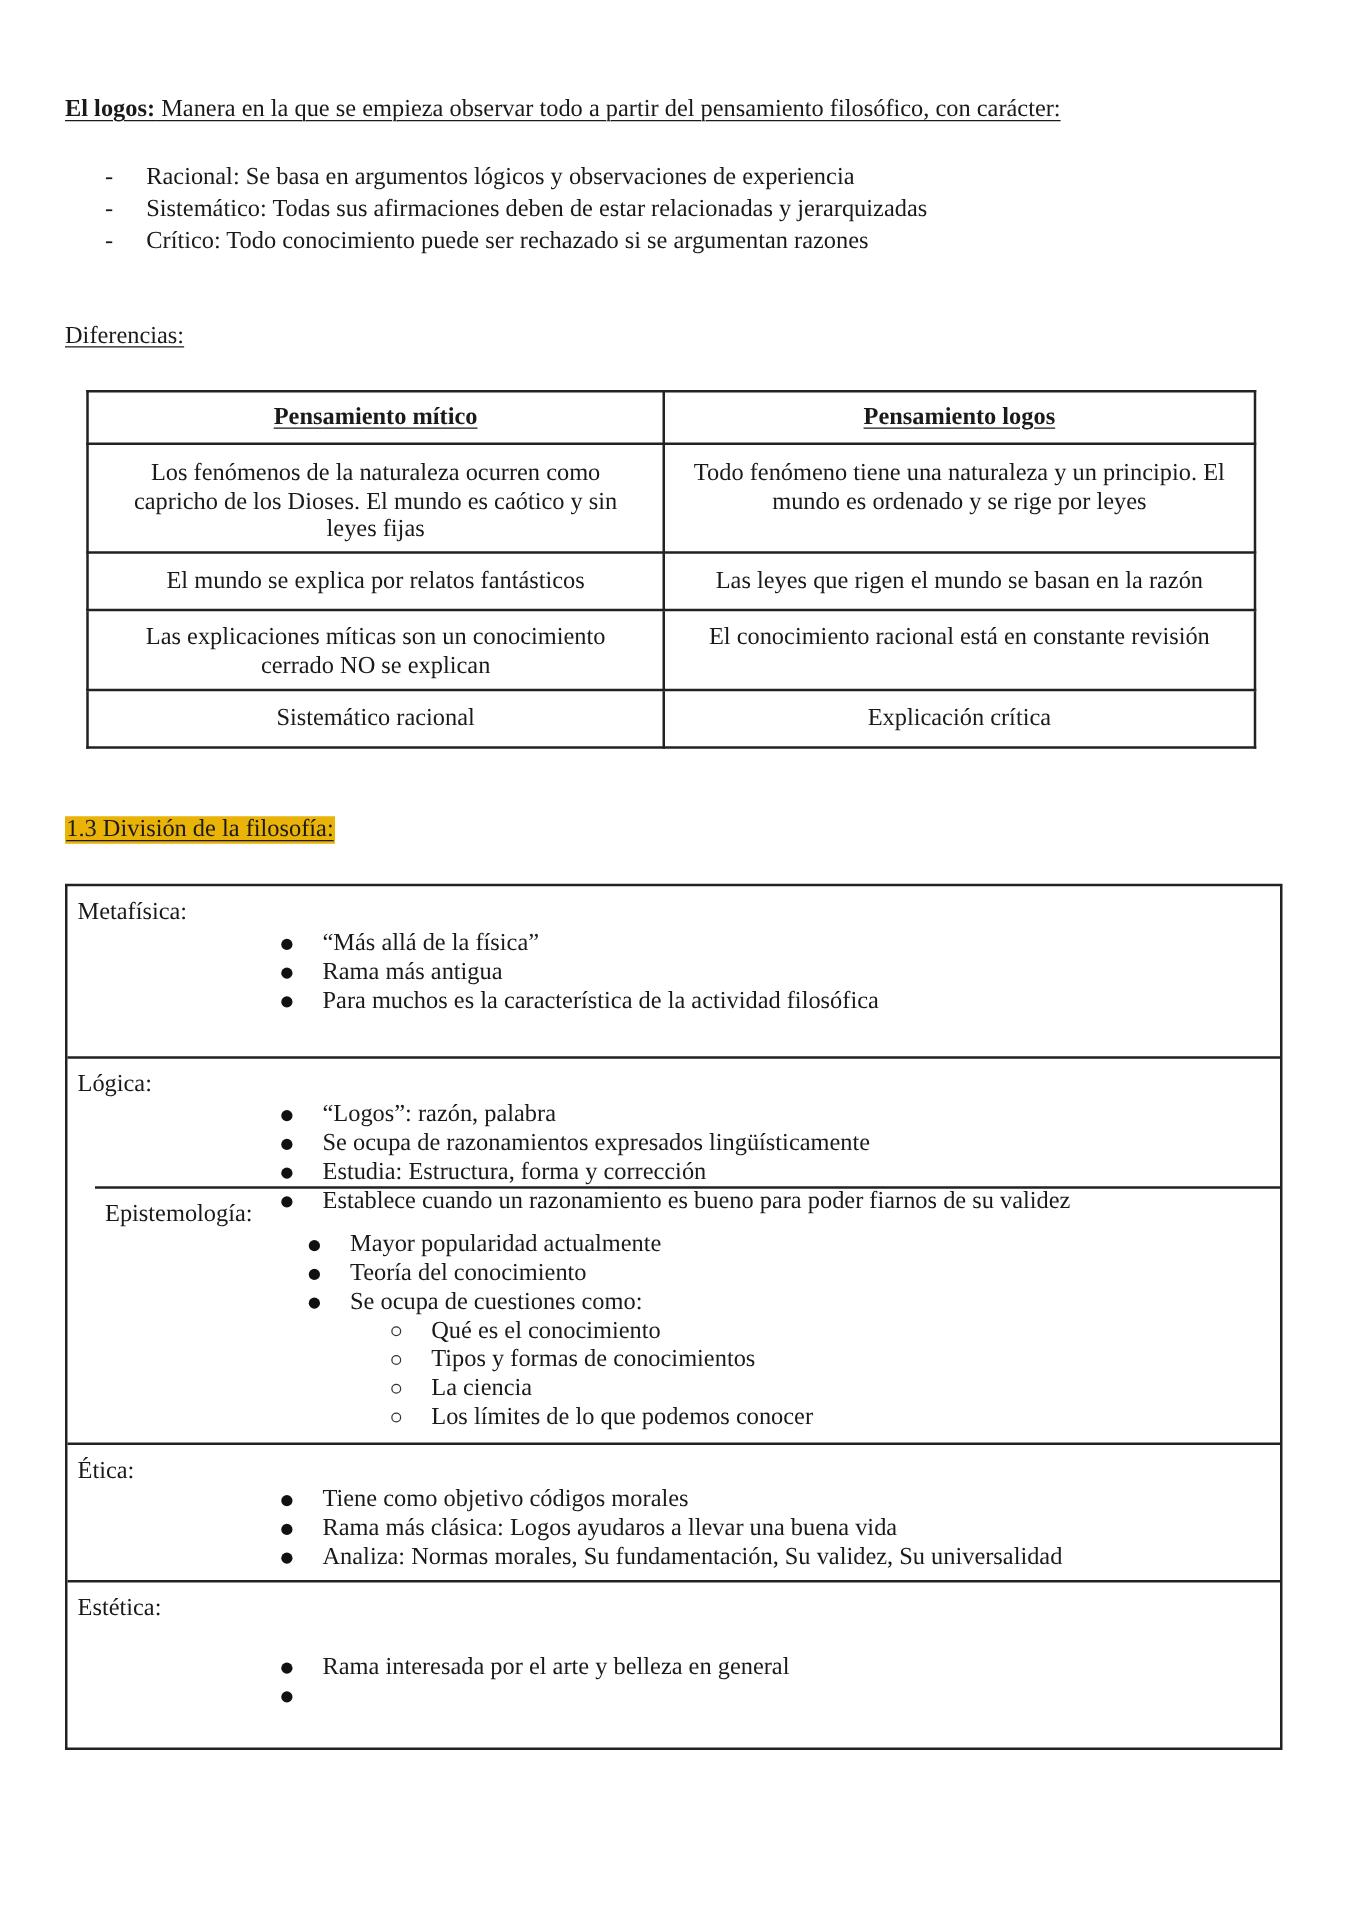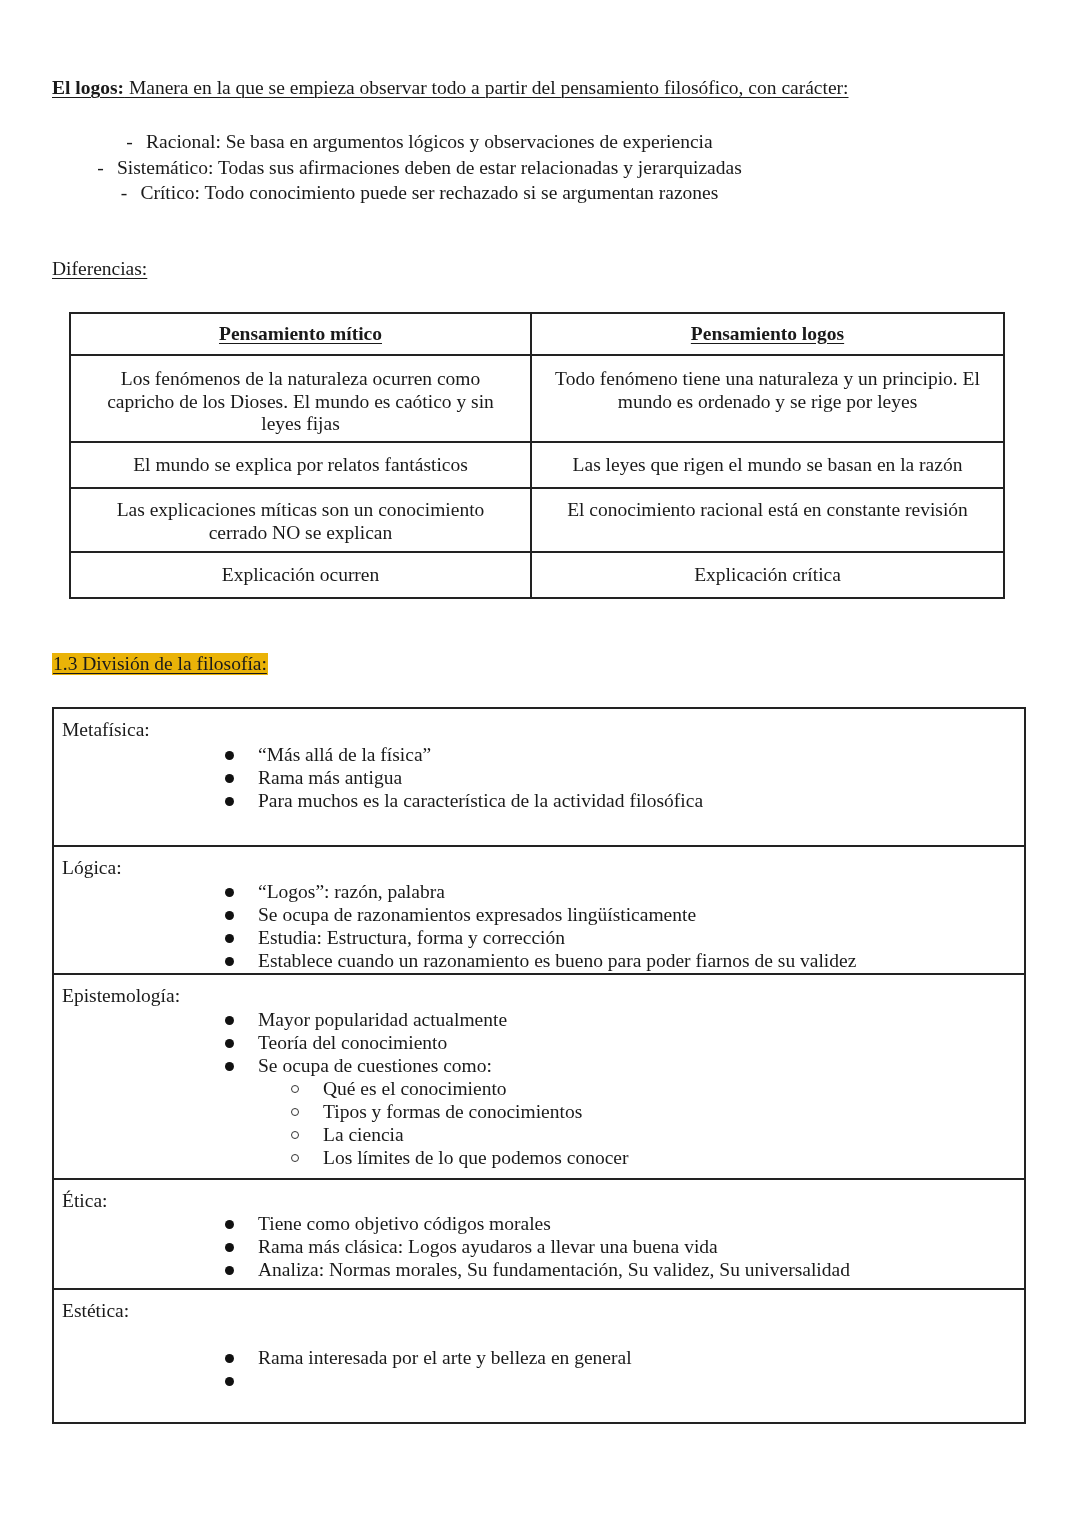--- a/index.html
+++ b/index.html
@@ -7,21 +7,21 @@
     width: 1080px; height: 1525px; position: relative; overflow: hidden;
     font-family: "Liberation Serif", "DejaVu Serif", serif;
     color: #1a1a1a; font-size: 19.5px;
   }
   .abs { position: absolute; }
   .u { text-decoration: underline; text-underline-offset: 3px; text-decoration-thickness: 1px; }
   .b { font-weight: bold; }
 
   
   .intro-title { left: 52px; top: 77px; white-space: nowrap; }
-  .dash-list { left: 84px; top: 129px; margin: 0; padding: 0; list-style: none; text-align: center; }
+  .dash-list { left: 84px; top: 129px; margin: 0; padding: 0; list-style: none; }
   .dash-list li { height: 25.5px; line-height: 25.5px; white-space: nowrap; }
   .dash-list .dash { display: inline-block; width: 33px; }
 
   .diff-label { left: 52px; top: 258px; }
 
   
   .t1 { left: 69px; top: 312px; width: 934px; border-collapse: collapse; table-layout: fixed; }
   .t1 td, .t1 th { border: 2px solid #222; text-align: center; vertical-align: top; padding: 0 15px; line-height: 22.5px; font-weight: normal; }
   .t1 th { height: 40px; vertical-align: middle; }
   .t1 th span { font-weight: bold; text-decoration: underline; text-underline-offset: 3px; }
@@ -74,50 +74,50 @@
   </tr>
   <tr class="r2">
     <td>El mundo se explica por relatos fantásticos</td>
     <td>Las leyes que rigen el mundo se basan en la razón</td>
   </tr>
   <tr class="r3">
     <td>Las explicaciones míticas son un conocimiento cerrado NO se explican</td>
     <td>El conocimiento racional está en constante revisión</td>
   </tr>
   <tr class="r4">
-    <td>Explicación ocurren</td>
+    <td>Sistemático racional</td>
     <td>Explicación crítica</td>
   </tr>
 </tbody>
   </table>
 
 <div class="abs div-heading u">1.3 División de la filosofía:</div>
 
 <div class="abs t2">
 
   <div class="row" style="height:136px;">
     <div class="label">Metafísica:</div>
     <ul class="main" style="top:34px;">
       <li><span class="dot"></span><span>“Más allá de la física”</span></li>
       <li><span class="dot"></span><span>Rama más antigua</span></li>
       <li><span class="dot"></span><span>Para muchos es la característica de la actividad filosófica</span></li>
     </ul>
   </div>
 
-  <div class="row" style="height:128px;">
+  <div class="row" style="height:104px;">
     <div class="label">Lógica:</div>
     <ul class="main" style="top:33px;">
       <li><span class="dot"></span><span>“Logos”: razón, palabra</span></li>
       <li><span class="dot"></span><span>Se ocupa de razonamientos expresados lingüísticamente</span></li>
       <li><span class="dot"></span><span>Estudia: Estructura, forma y corrección</span></li>
       <li><span class="dot"></span><span>Establece cuando un razonamiento es bueno  para poder fiarnos de su validez</span></li>
     </ul>
   </div>
 
-  <div class="row" style="height:205px;">
+  <div class="row" style="height:205px;margin-left:22px;">
     <div class="label">Epistemología:</div>
     <ul class="main" style="top:33px;">
       <li><span class="dot"></span><span>Mayor popularidad actualmente</span></li>
       <li><span class="dot"></span><span>Teoría del conocimiento</span></li>
       <li><span class="dot"></span><span>Se ocupa de cuestiones como:</span></li>
       <li class="sub"><span class="circ"></span><span>Qué es el conocimiento</span></li>
       <li class="sub"><span class="circ"></span><span>Tipos y formas de conocimientos</span></li>
       <li class="sub"><span class="circ"></span><span>La ciencia</span></li>
       <li class="sub"><span class="circ"></span><span>Los límites de lo que podemos conocer</span></li>
     </ul>

